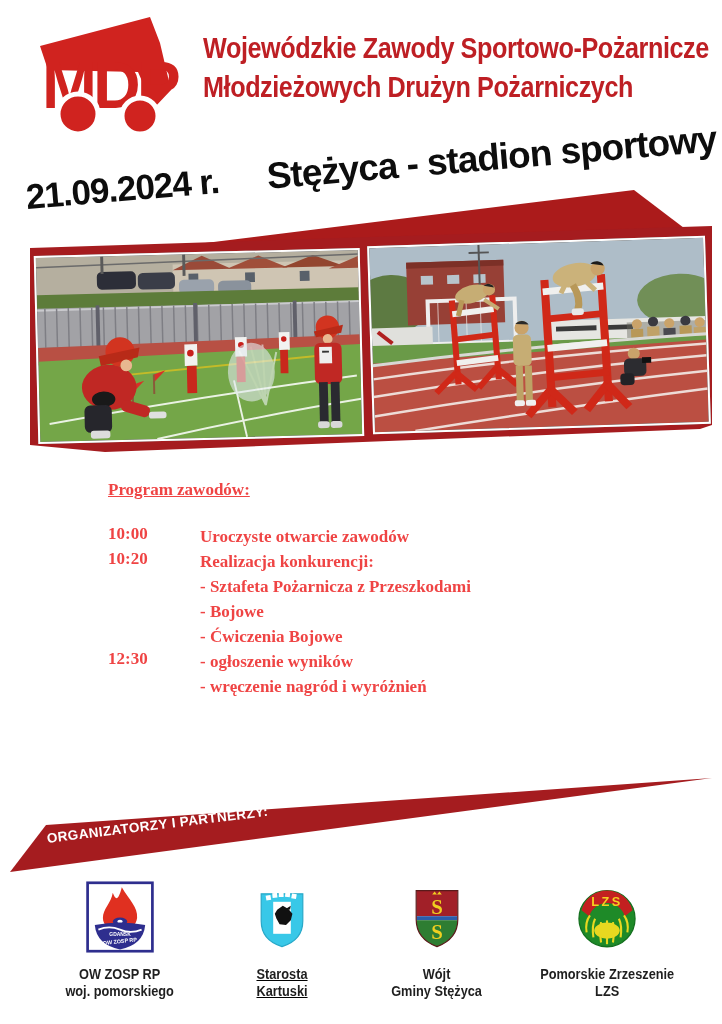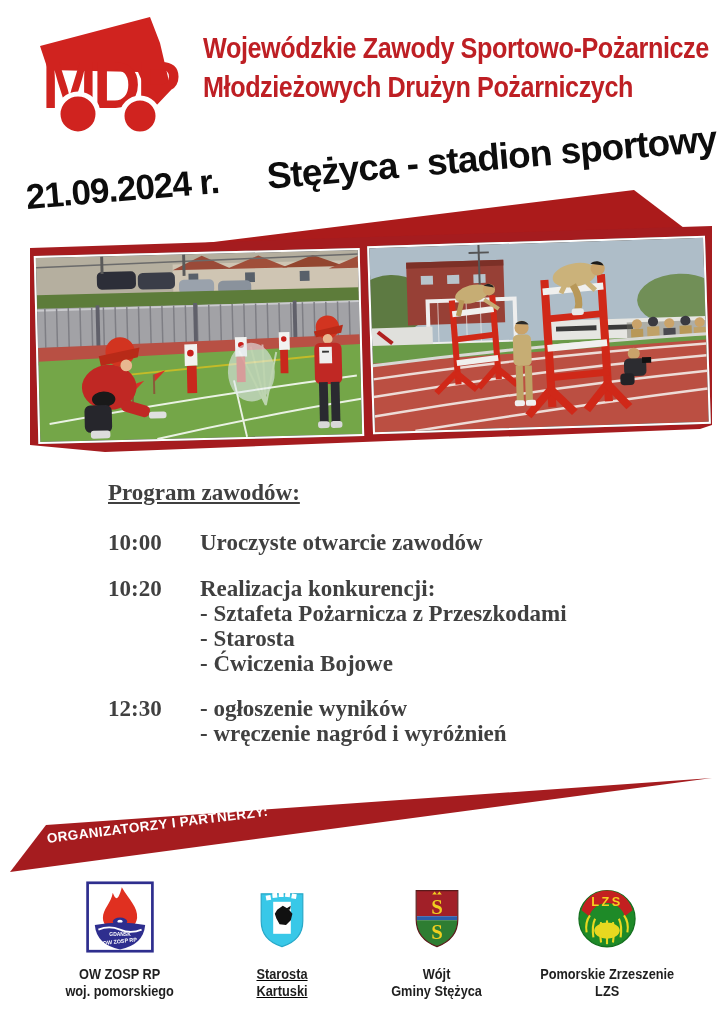--- a/index.html
+++ b/index.html
@@ -20,24 +20,24 @@
   .dateline .date{font-size:35px;letter-spacing:-1px;}
   .dateline .loc{font-size:37px;margin-left:44px;letter-spacing:-1px;}
 
   
   .photo{position:absolute;z-index:3;border:2px solid #fff;overflow:hidden;background:#777;}
   .photo-left{left:36px;top:252px;width:322px;height:184px;transform:rotate(-1.4deg);}
   .photo-right{left:370px;top:241px;width:334px;height:184px;transform:rotate(-1.8deg);}
   .photo svg{width:100%;height:100%;}
 
   
-  .program{position:absolute;left:108px;top:480px;z-index:3;color:#404040;
-           font-family:"Liberation Serif",serif;font-weight:700;font-size:23px;}
+  .program{position:absolute;left:108px;top:480px;z-index:3;color:#ef4444;
+           font-family:"Liberation Serif",serif;font-weight:700;font-size:17px;}
   .program .heading{text-decoration:underline;margin:0 0 24px 0;}
-  .prog-row{display:flex;margin-top:20px;}
+  .prog-row{display:flex;}
   .prog-row .time{width:92px;flex:none;}
   .prog-row .desc div{line-height:25px;}
 
   
   .partners-label{position:absolute;left:46px;top:831px;z-index:3;color:#fff;
                   font-weight:700;font-size:13.5px;letter-spacing:.4px;white-space:nowrap;
                   transform:rotate(-7deg);transform-origin:0 0;}
 
   
   .partner{position:absolute;top:878px;width:170px;z-index:3;display:flex;
@@ -301,21 +301,21 @@
       <div class="time">10:00</div>
       <div class="desc">
         <div>Uroczyste otwarcie zawodów</div>
       </div>
     </div>
     <div class="prog-row">
       <div class="time">10:20</div>
       <div class="desc">
         <div>Realizacja konkurencji:</div>
         <div>- Sztafeta Pożarnicza z Przeszkodami</div>
-        <div>- Starosta</div>
+        <div>- Bojowe</div>
         <div>- Ćwiczenia Bojowe</div>
       </div>
     </div>
     <div class="prog-row">
       <div class="time">12:30</div>
       <div class="desc">
         <div>- ogłoszenie wyników</div>
         <div>- wręczenie nagród i wyróżnień</div>
       </div>
     </div>

